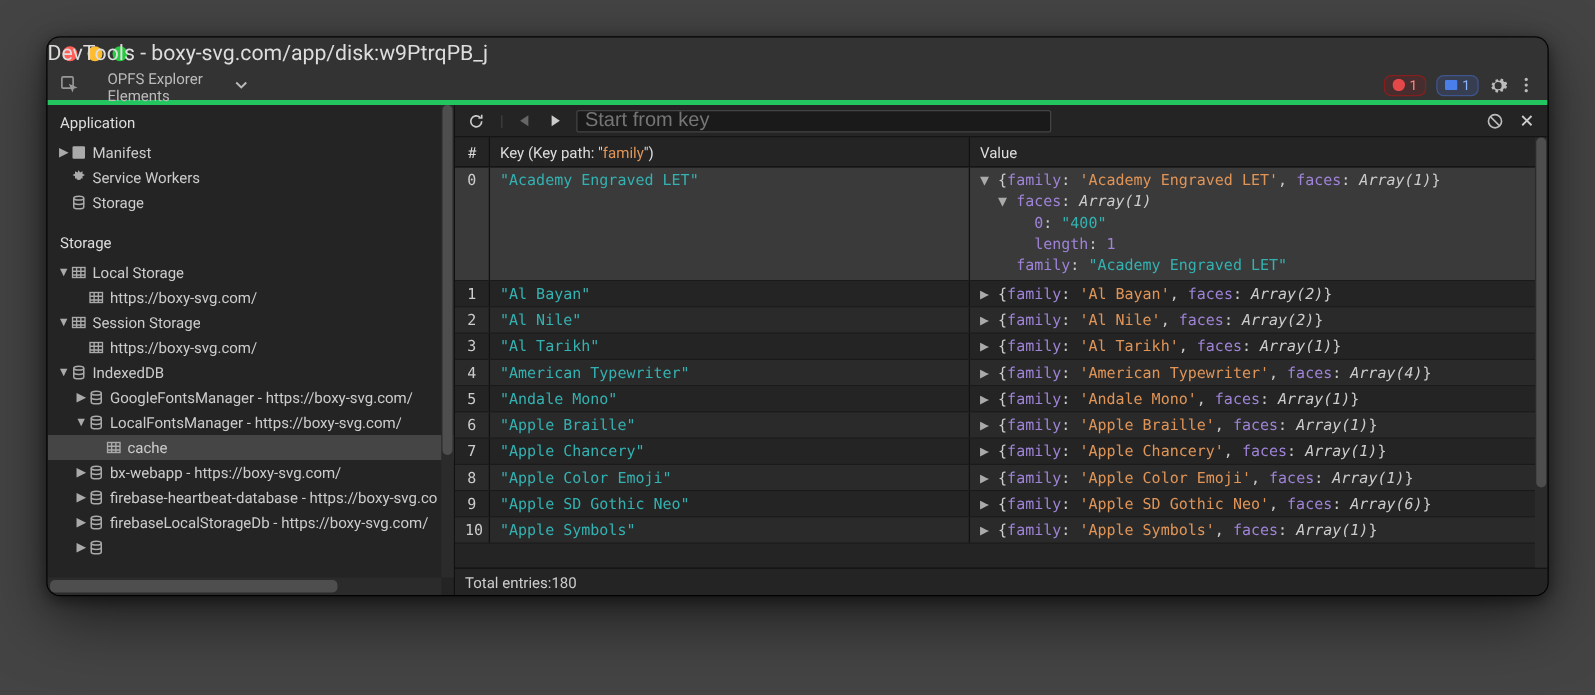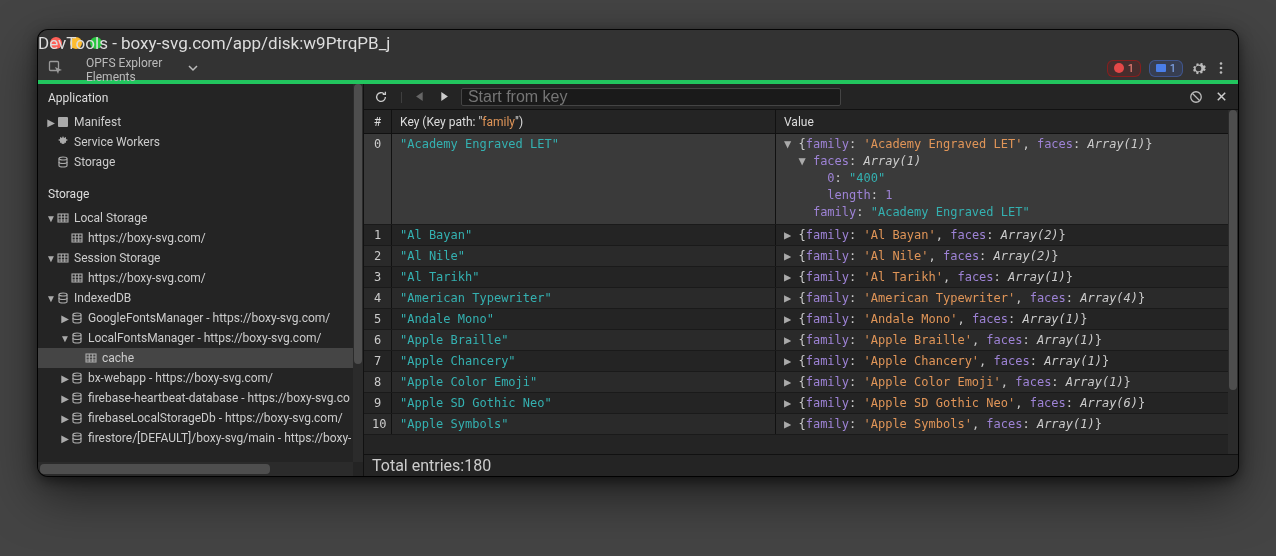--- a/index.html
+++ b/index.html
@@ -97,21 +97,21 @@
 .cell.val.tall { white-space: normal; line-height: 17px; padding-top: 2px; }
 
 .tok-arrow { color:#aaa; }
 .tok-brace { color:#ccc; }
 .tok-prop { color:#9e83d6; }
 .tok-str { color:#e09558; }
 .tok-cyan { color:#34b1b1; }
 .tok-num { color:#9e83d6; }
 .tok-call { color:#ccc;font-style:italic; }
 
-.footer { height:22px; border-top:1px solid #111; display:flex; align-items:center; padding:0 8px; color:#ccc; font-size:16px; }
+.footer { height:22px; border-top:1px solid #111; display:flex; align-items:center; padding:0 8px; color:#ccc; font-size:12px; }
 
 .right-scroll { position:absolute; right:0; top:26px; bottom:22px; width:10px; background:#2b2b2b; }
 .right-scroll-thumb { position:absolute; left:1px; right:1px; top:0; height:280px; background:#4e4e4e; border-radius:4px; }
 
 svg { display:block; }
 </style>
 </head>
 <body>
 
 <div class="window">
@@ -336,21 +336,20 @@
           </div>
           <div class="tree-row indent-2">
             <span class="disclosure">▶</span>
             <span class="tree-icon">
               <svg width="12" height="12" viewBox="0 0 12 12" fill="none" stroke="#aaa" stroke-width="1.2">
                 <ellipse cx="6" cy="2.5" rx="4" ry="1.5"></ellipse>
                 <path d="M2 2.5v7c0 .8 1.8 1.5 4 1.5s4-.7 4-1.5v-7"></path>
                 <path d="M2 6c0 .8 1.8 1.5 4 1.5s4-.7 4-1.5"></path>
               </svg>
             </span>
-            <span class="tree-label">firestore/[DEFAULT]/boxy-svg/main - https://boxy-</span>
           </div>
         </div>
       <div class="sidebar-scroll">
           <div class="sidebar-scroll-thumb"></div>
         </div>
       <div class="sidebar-hscroll">
           <div class="sidebar-hscroll-thumb"></div>
         </div>
     </div>
 

